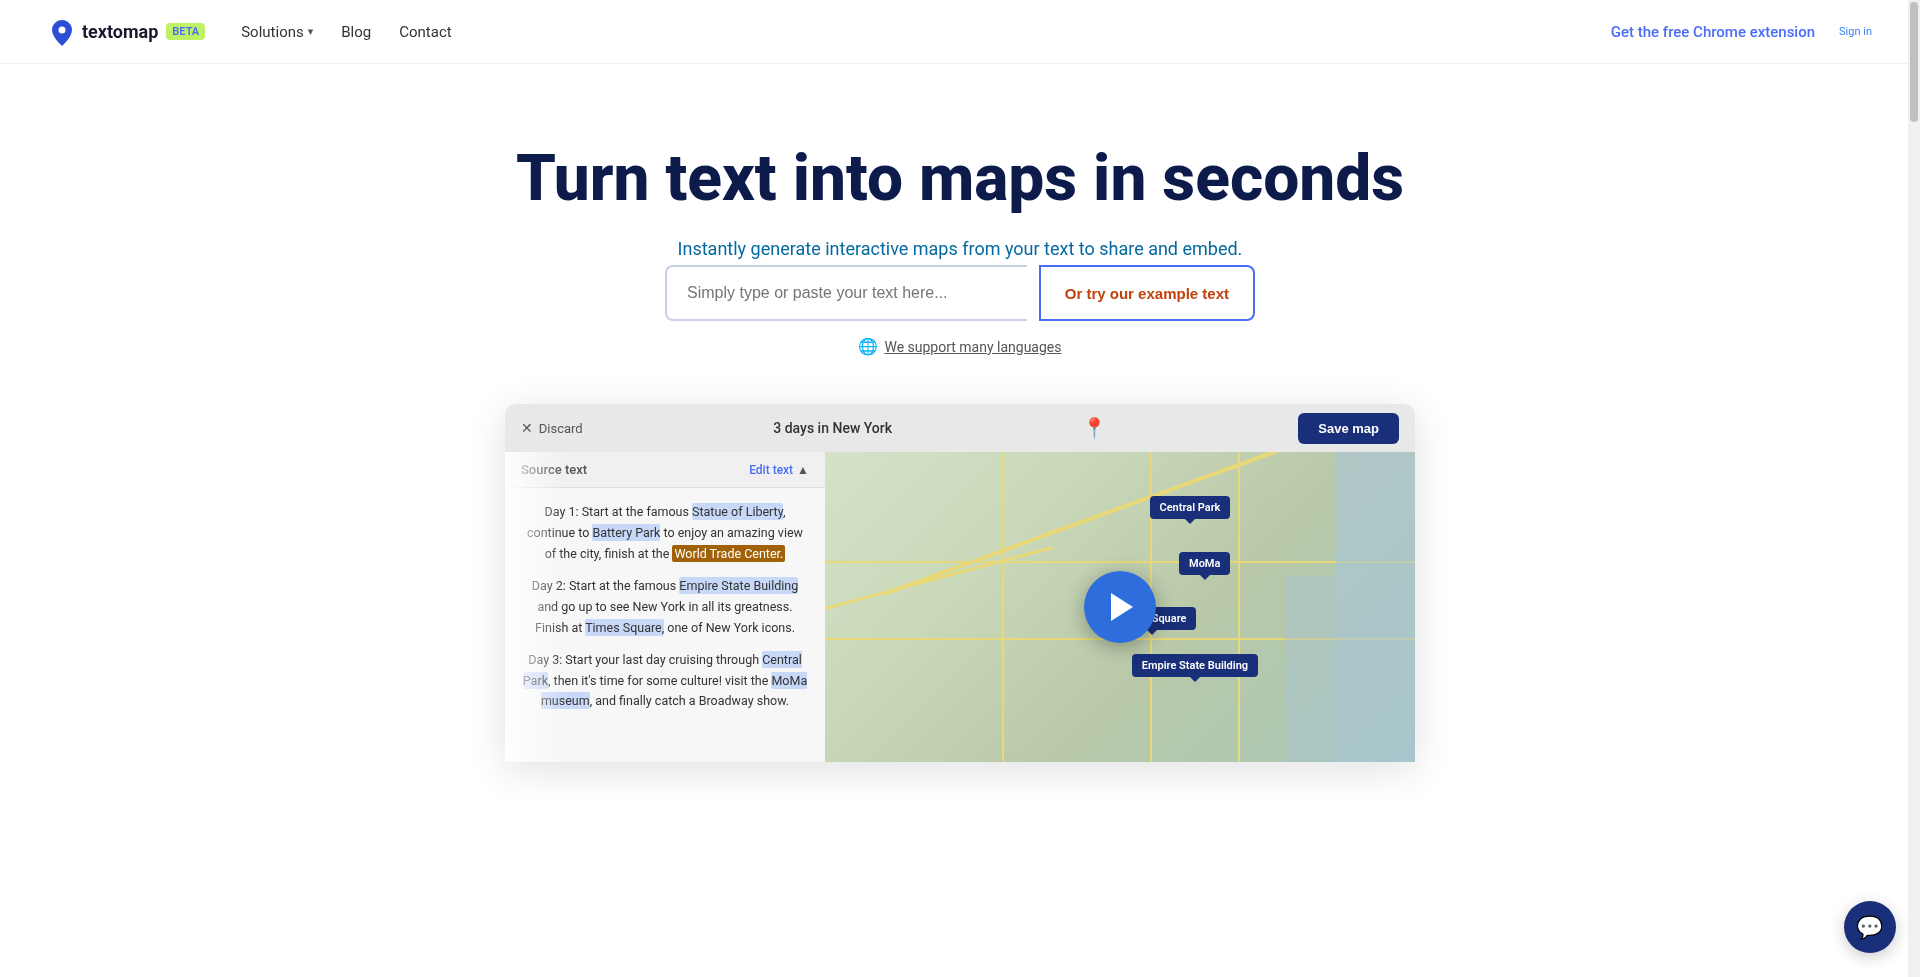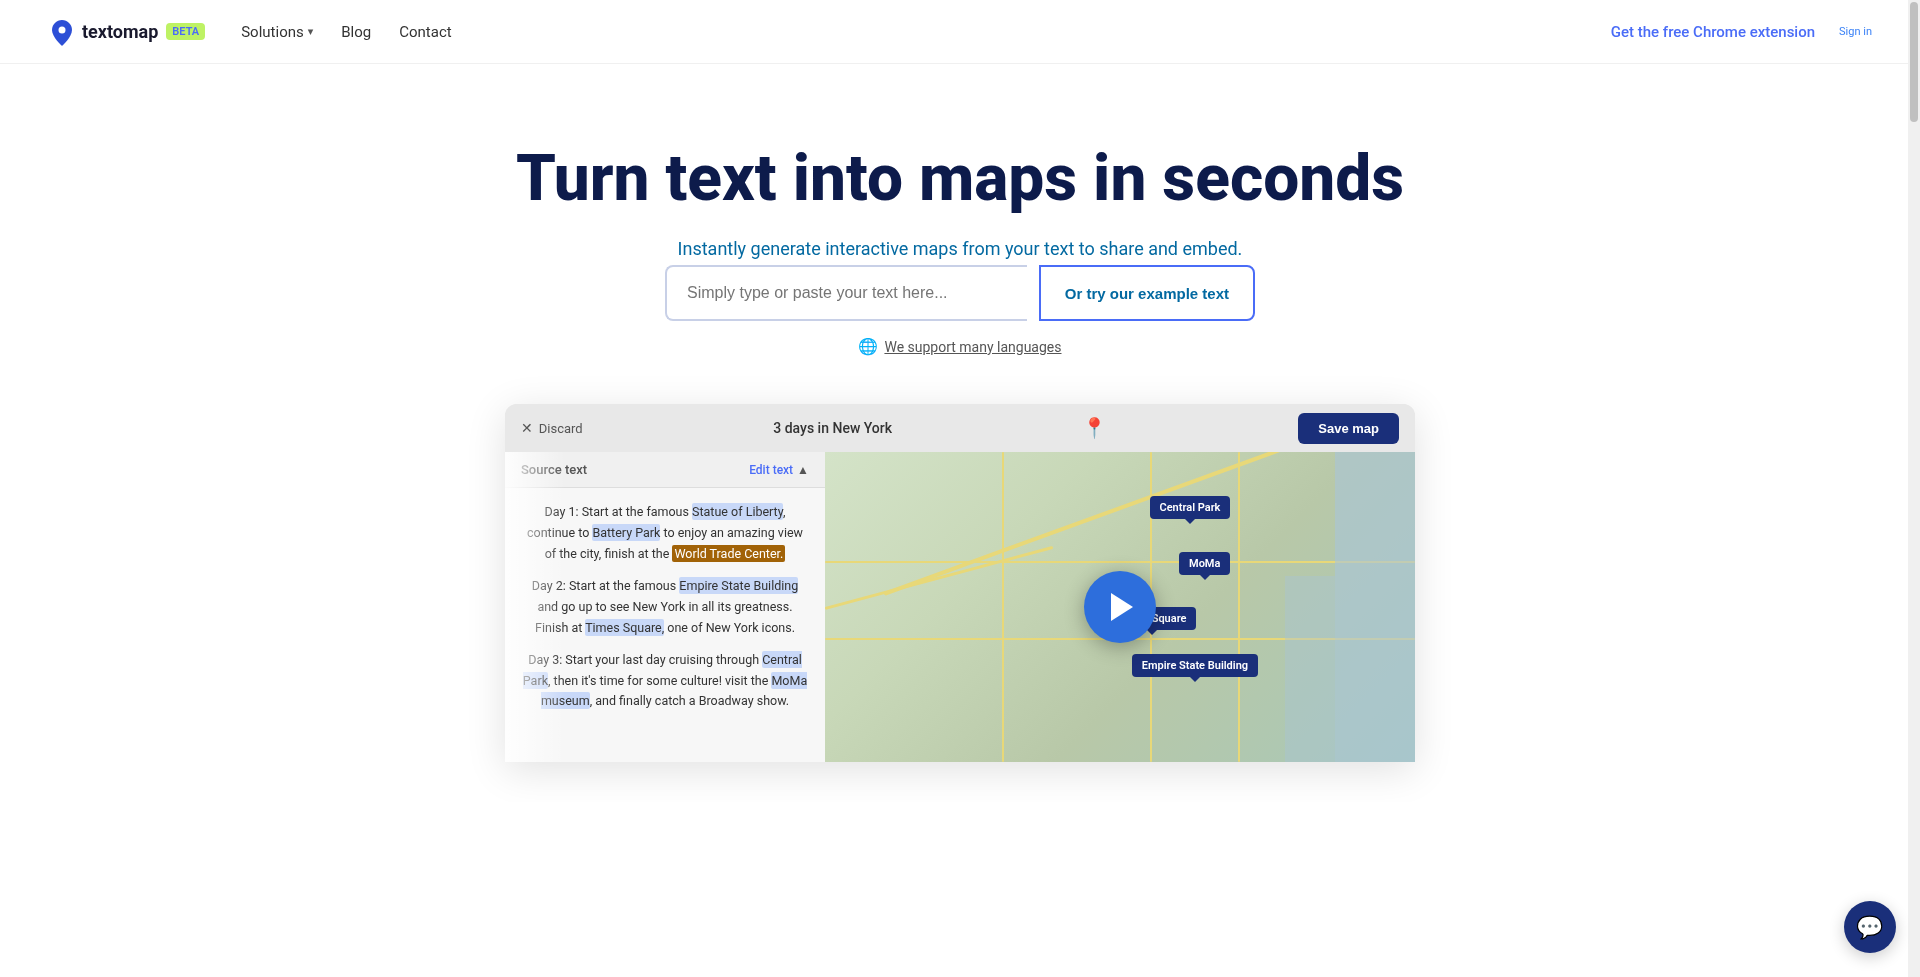--- a/index.html
+++ b/index.html
@@ -99,21 +99,21 @@
       background: #fff;
     }
     .example-btn {
       height: 56px;
       padding: 11px 24px;
       background: #fff;
       border: 2px solid #4a6cf7;
       border-radius: 0 8px 8px 0;
       font-size: 15px;
       font-weight: 600;
-      color: #0369a1;
+      color: #c2410c;
       cursor: pointer;
       white-space: nowrap;
     }
 
     
     .languages-row {
       display: flex;
       align-items: center;
       gap: 6px;
       margin-bottom: 48px;

